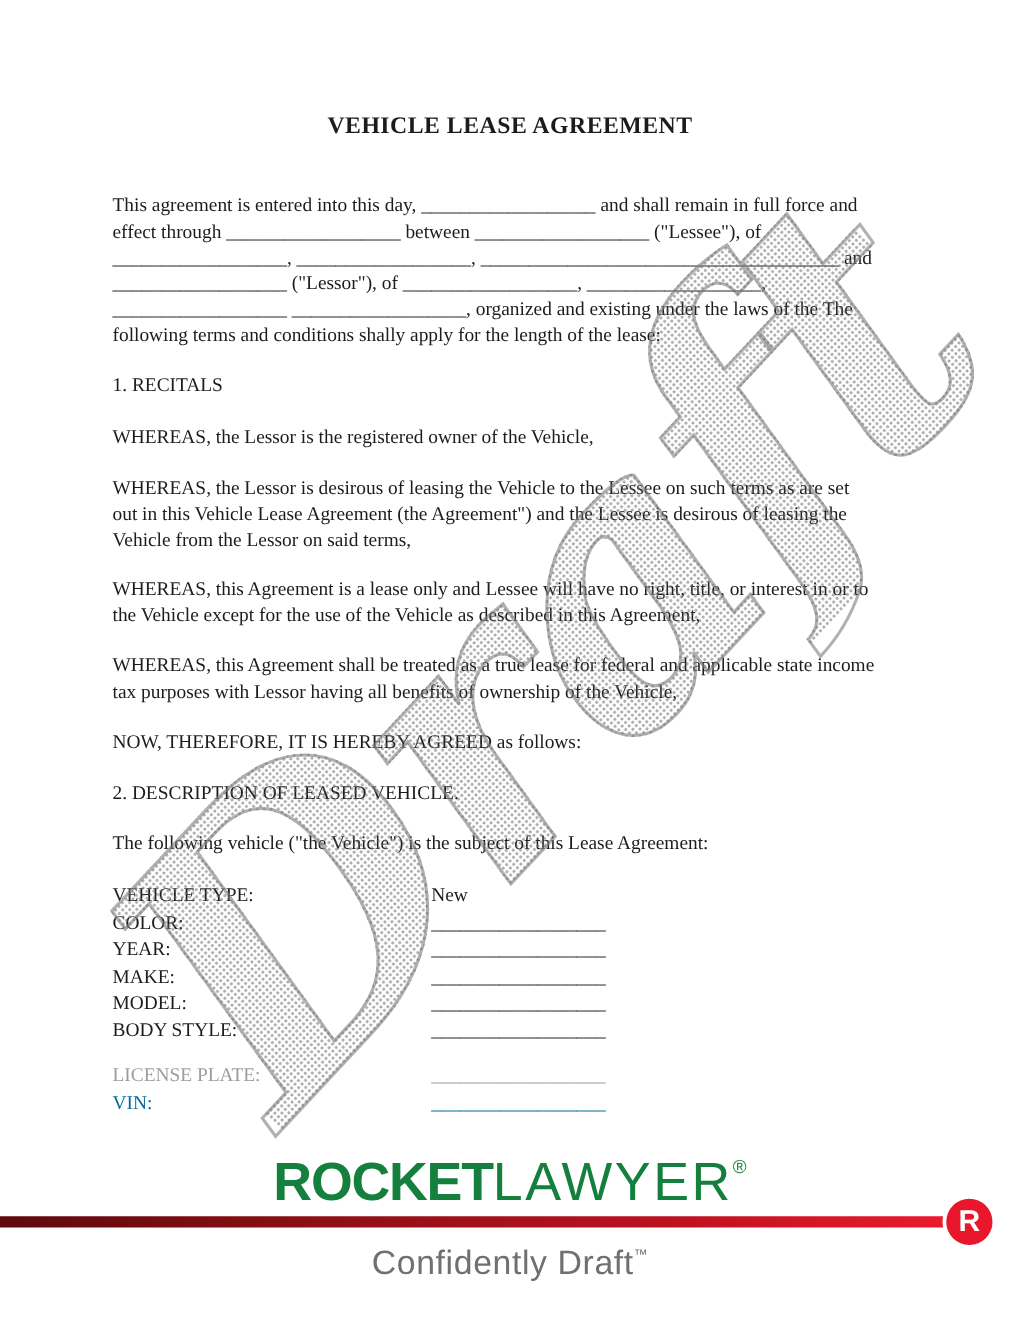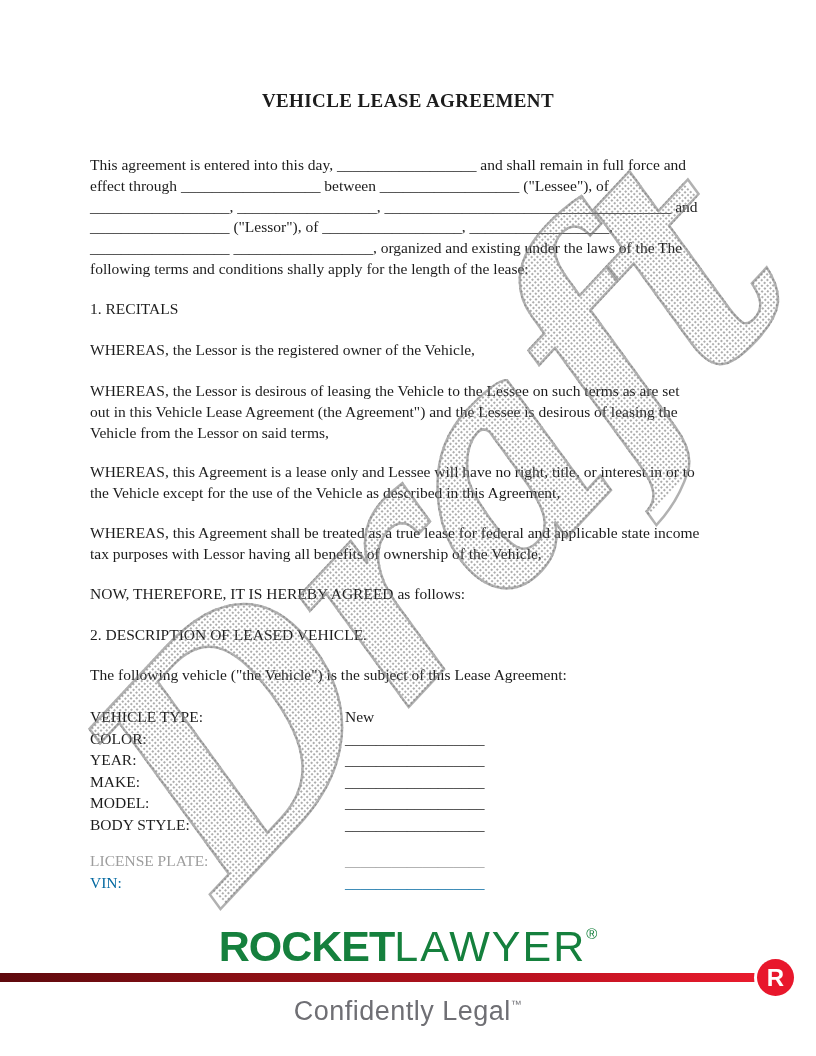--- a/index.html
+++ b/index.html
@@ -151,16 +151,16 @@
   <div class="watermark">Draft</div>
 
   <div class="logo" style="color: #15803d;">
     <span class="bold">ROCKET</span><span class="light">LAWYER</span><span class="reg">®</span>
   </div>
 
   <div class="red-bar"></div>
   <div class="badge" style="background: rgb(232, 23, 44);">R</div>
 
   <div class="tagline" style="color: rgb(111, 111, 116);">
-    <span>Confidently Legal</span><span class="tm">™</span>
+    <span>Confidently Draft</span><span class="tm">™</span>
   </div>
 
 </div>
 
 </body></html>

